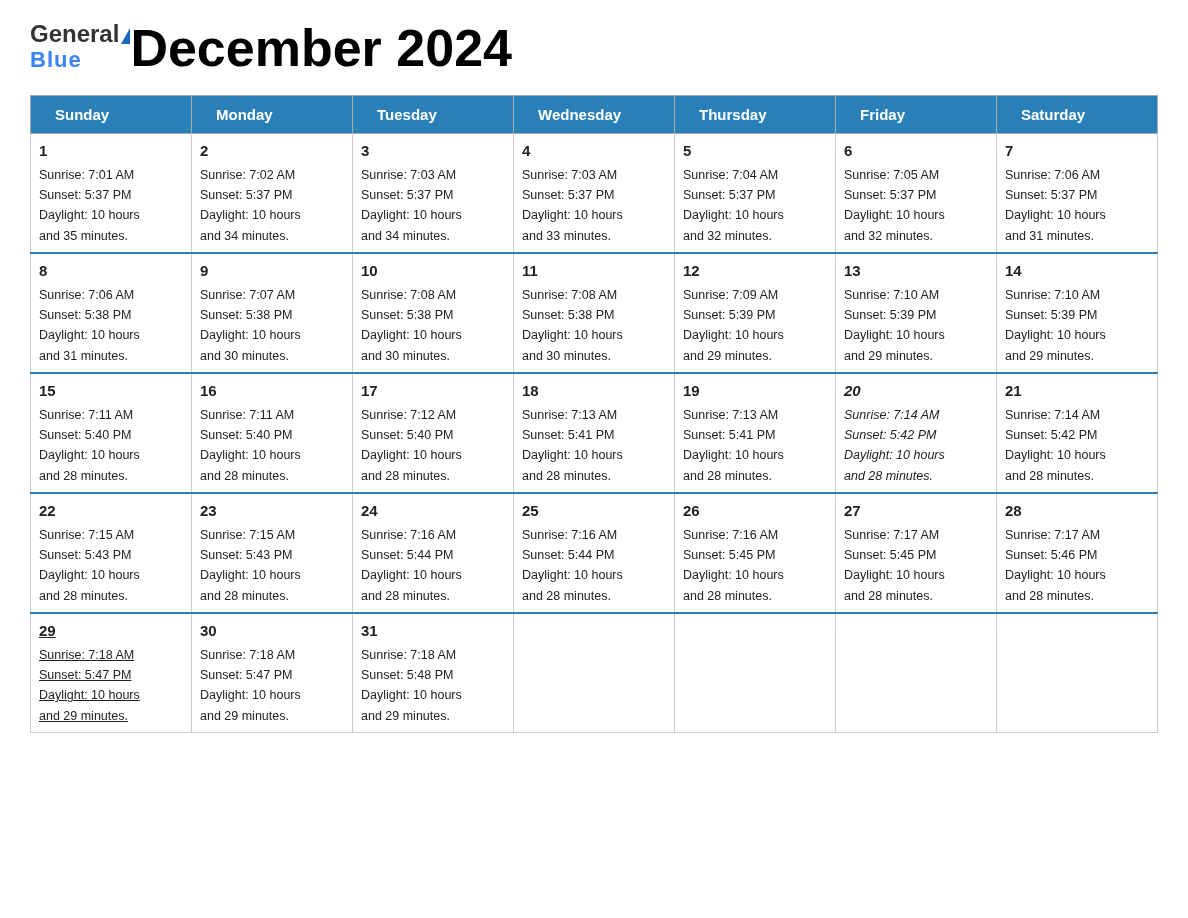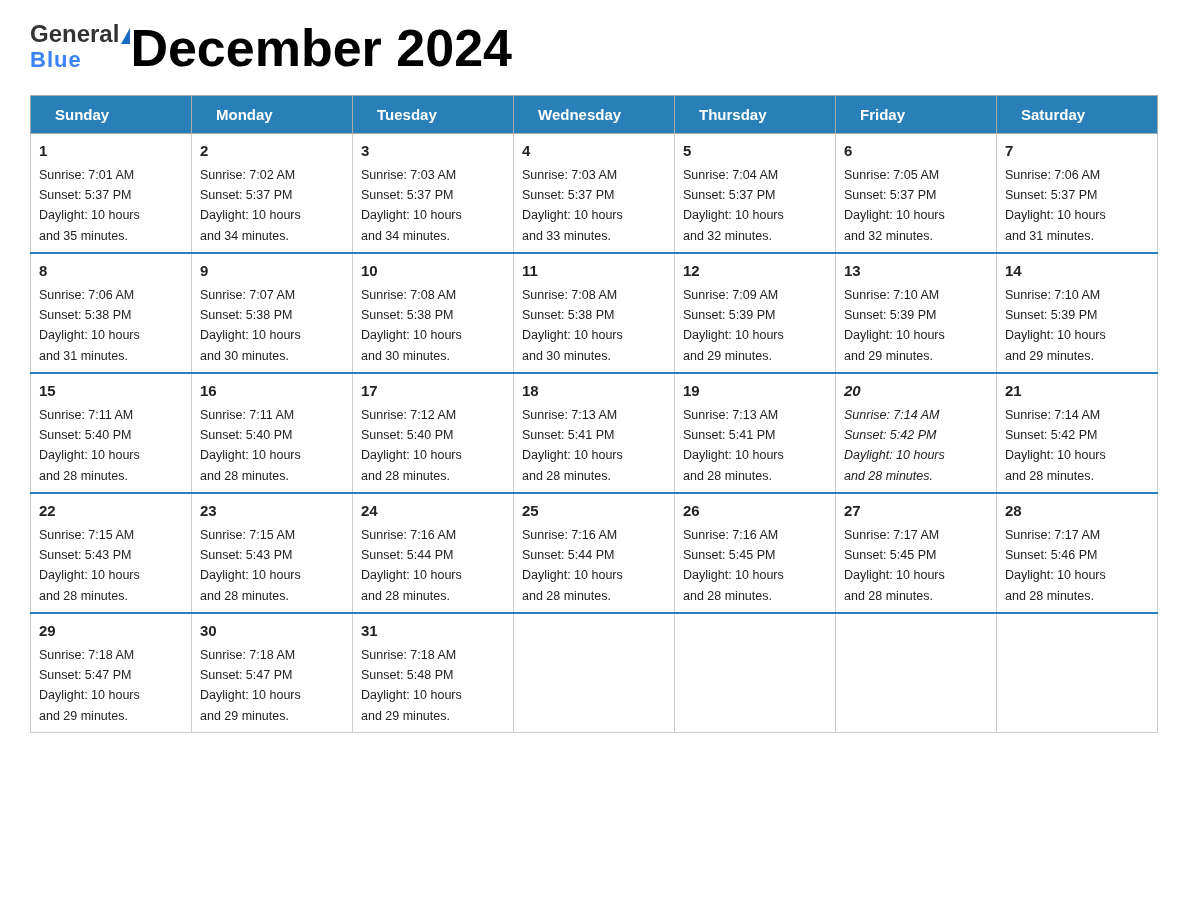--- a/index.html
+++ b/index.html
@@ -219,21 +219,21 @@
         <td style="border-top: 2px solid rgb(41, 128, 185);">
           <span class="day-number">27</span>
           <span class="day-info">Sunrise: 7:17 AM<br>Sunset: 5:45 PM<br>Daylight: 10 hours<br>and 28 minutes.</span>
         </td>
         <td style="border-top: 2px solid rgb(41, 128, 185); margin-left: 12px;">
           <span class="day-number">28</span>
           <span class="day-info">Sunrise: 7:17 AM<br>Sunset: 5:46 PM<br>Daylight: 10 hours<br>and 28 minutes.</span>
         </td>
       </tr>
       <tr class="row-separator">
-        <td style="border-top: 2px solid rgb(41, 128, 185);">
+        <td style="border-top: 2px solid rgb(41, 128, 185); text-decoration: underline;">
           <span class="day-number">29</span>
           <span class="day-info">Sunrise: 7:18 AM<br>Sunset: 5:47 PM<br>Daylight: 10 hours<br>and 29 minutes.</span>
         </td>
         <td style="border-top: 2px solid rgb(41, 128, 185);">
           <span class="day-number">30</span>
           <span class="day-info">Sunrise: 7:18 AM<br>Sunset: 5:47 PM<br>Daylight: 10 hours<br>and 29 minutes.</span>
         </td>
         <td style="border-top: 2px solid rgb(41, 128, 185); margin-left: 26px;">
           <span class="day-number">31</span>
           <span class="day-info">Sunrise: 7:18 AM<br>Sunset: 5:48 PM<br>Daylight: 10 hours<br>and 29 minutes.</span>

